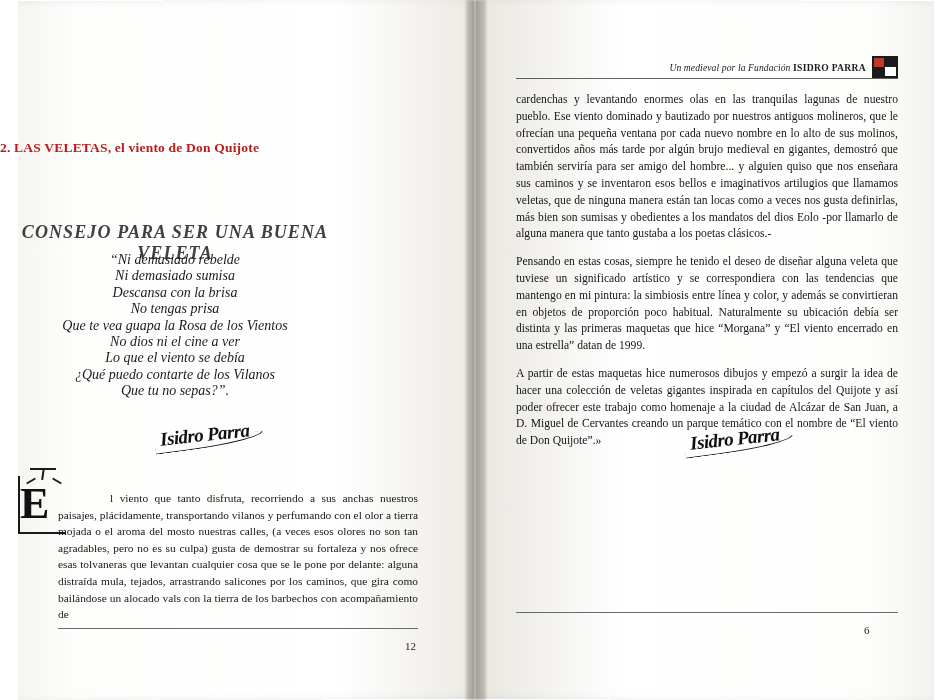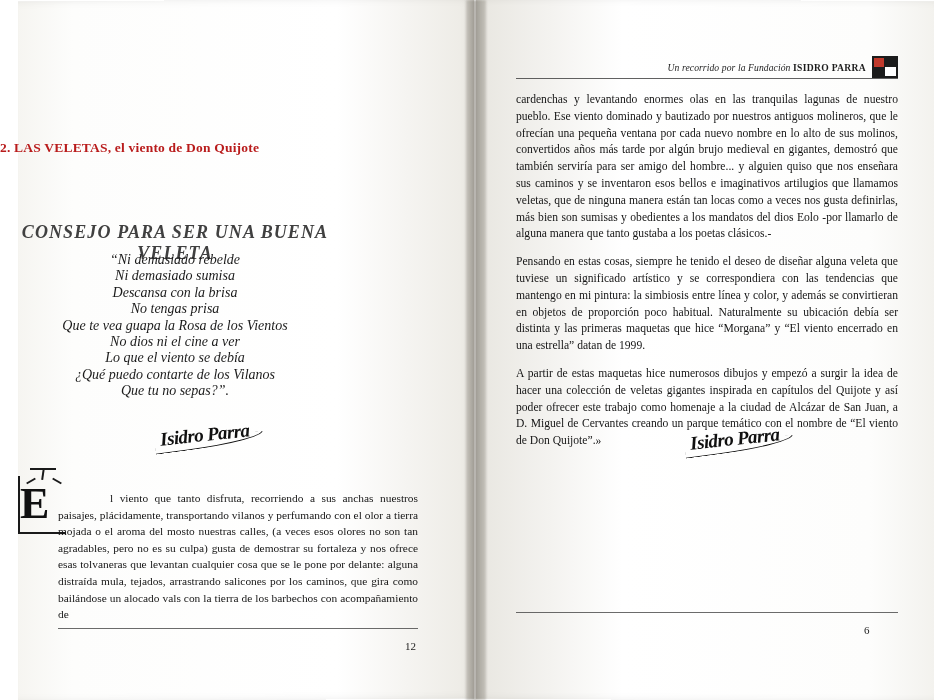--- a/index.html
+++ b/index.html
@@ -281,21 +281,21 @@
     </div>
 
     <div class="body-left">
       <p class="indent-first" style="margin:0; text-indent:52px;">l viento que tanto disfruta, recorriendo a sus anchas nuestros paisajes, plácidamente, transportando vilanos y perfumando con el olor a tierra mojada o el aroma del mosto nuestras calles, (a veces esos olores no son tan agradables, pero no es su culpa) gusta de demostrar su fortaleza y nos ofrece esas tolvaneras que levantan cualquier cosa que se le pone por delante: alguna distraída mula, tejados, arrastrando salicones por los caminos, que gira como bailándose un alocado vals con la tierra de los barbechos con acompañamiento de</p>
     </div>
 
     <div class="rule rule-left"></div>
     <div class="folio folio-left">12</div>
 
     <div class="running-head">
-      <span>Un recorrido por la Fundación </span><span class="caps">ISIDRO PARRA</span>
+      <span>Un medieval por la Fundación </span><span class="caps">ISIDRO PARRA</span>
     </div>
     <div class="logo">
       <div class="l-red"></div>
       <div class="l-wht"></div>
     </div>
     <div class="rule rule-right-top"></div>
 
     <div class="body-right">
       <p>cardenchas y levantando enormes olas en las tranquilas lagunas de nuestro pueblo. Ese viento dominado y bautizado por nuestros antiguos molineros, que le ofrecían una pequeña ventana por cada nuevo nombre en lo alto de sus molinos, convertidos años más tarde por algún brujo medieval en gigantes, demostró que también serviría para ser amigo del hombre... y alguien quiso que nos enseñara sus caminos y se inventaron esos bellos e imaginativos artilugios que llamamos veletas, que de ninguna manera están tan locas como a veces nos gusta definirlas, más bien son sumisas y obedientes a los mandatos del dios Eolo -por llamarlo de alguna manera que tanto gustaba a los poetas clásicos.-</p>
       <p>Pensando en estas cosas, siempre he tenido el deseo de diseñar alguna veleta que tuviese un significado artístico y se correspondiera con las tendencias que mantengo en mi pintura: la simbiosis entre línea y color, y además se convirtieran en objetos de proporción poco habitual. Naturalmente su ubicación debía ser distinta y las primeras maquetas que hice “Morgana” y “El viento encerrado en una estrella” datan de 1999.</p>

